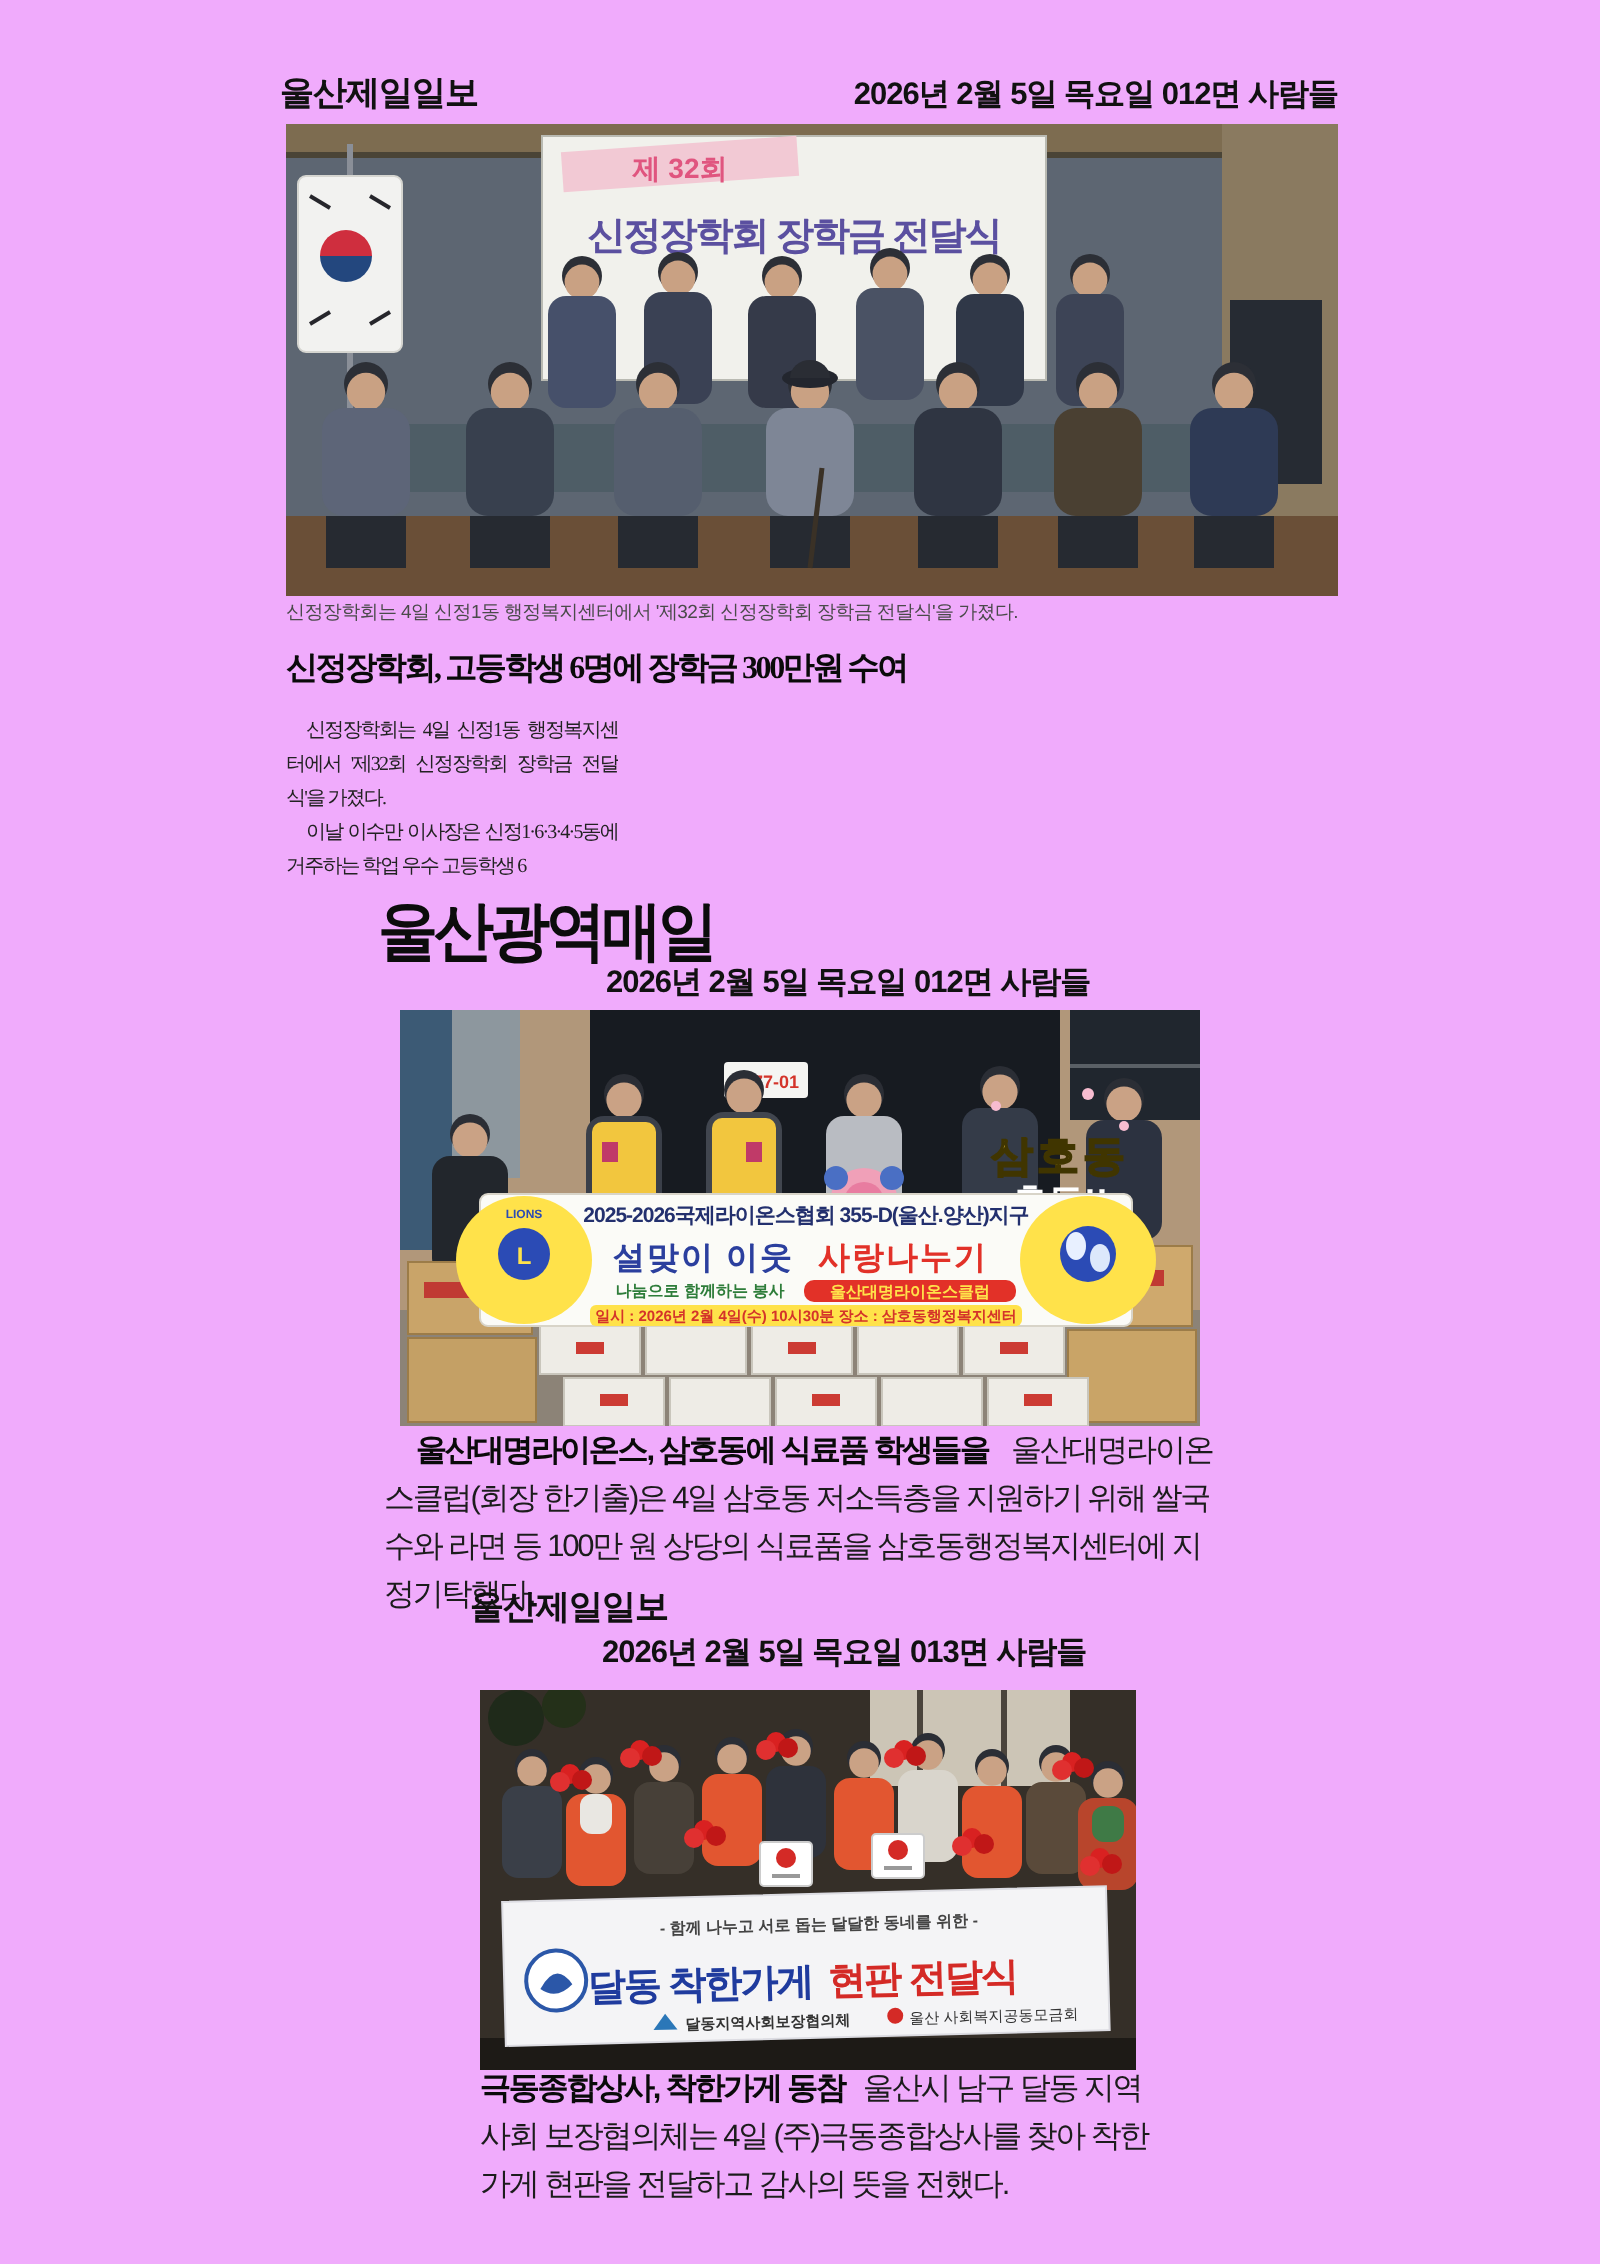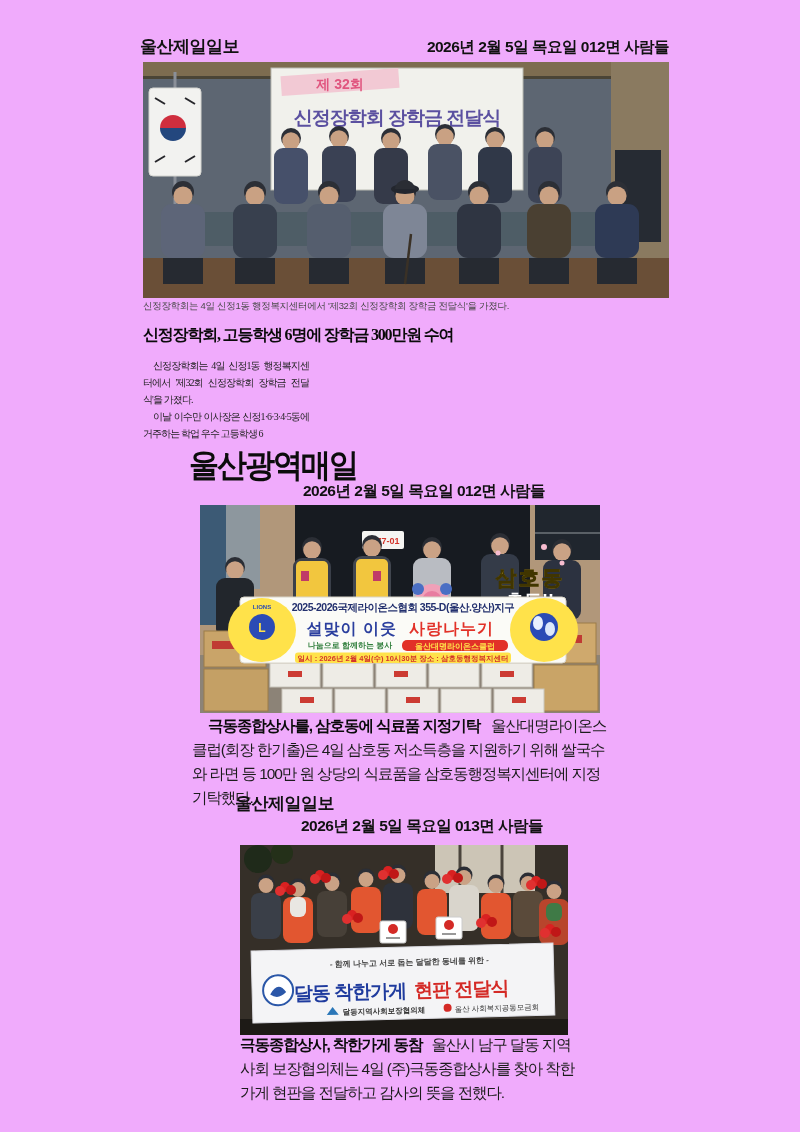--- a/index.html
+++ b/index.html
@@ -232,21 +232,21 @@
         <text x="150" y="143" text-anchor="middle" font-size="8" font-weight="bold" fill="#2e7d3a">나눔으로 함께하는 봉사</text>
         <rect x="202" y="135" width="106" height="11" rx="5" fill="#e23128"></rect>
         <text x="255" y="143.5" text-anchor="middle" font-size="8" font-weight="bold" fill="#ffe24a">울산대명라이온스클럽</text>
         <rect x="95" y="147.5" width="216" height="10.5" rx="3" fill="#ffe24a"></rect>
         <text x="203" y="155.5" text-anchor="middle" font-size="7.5" font-weight="bold" fill="#d4342a">일시 : 2026년 2월 4일(수) 10시30분 장소 : 삼호동행정복지센터</text>
       </g>
     </svg>
   </div>
 
   <div class="article2">
-    <p><b>극동종합상사를, 삼호동에 식료품 지정기탁</b><span>울산대명라이온스클럽(회장 한기출)은 4일 삼호동 저소득층을 지원하기 위해 쌀국수와 라면 등 100만 원 상당의 식료품을 삼호동행정복지센터에 지정기탁했다.</span></p>
+    <p><b>울산대명라이온스, 삼호동에 식료품 학생들을</b><span>울산대명라이온스클럽(회장 한기출)은 4일 삼호동 저소득층을 지원하기 위해 쌀국수와 라면 등 100만 원 상당의 식료품을 삼호동행정복지센터에 지정기탁했다.</span></p>
   </div>
 
   <div class="s3name">울산제일일보</div>
   <div class="s3date">2026년 2월 5일 목요일 013면 사람들</div>
 
   <div class="photo3">
     <svg viewBox="0 0 328 190" width="328" height="190">
       <defs>
         <g id="g3f">
             <circle cx="0" cy="-24" r="8.5" fill="#2b2e35"></circle>

